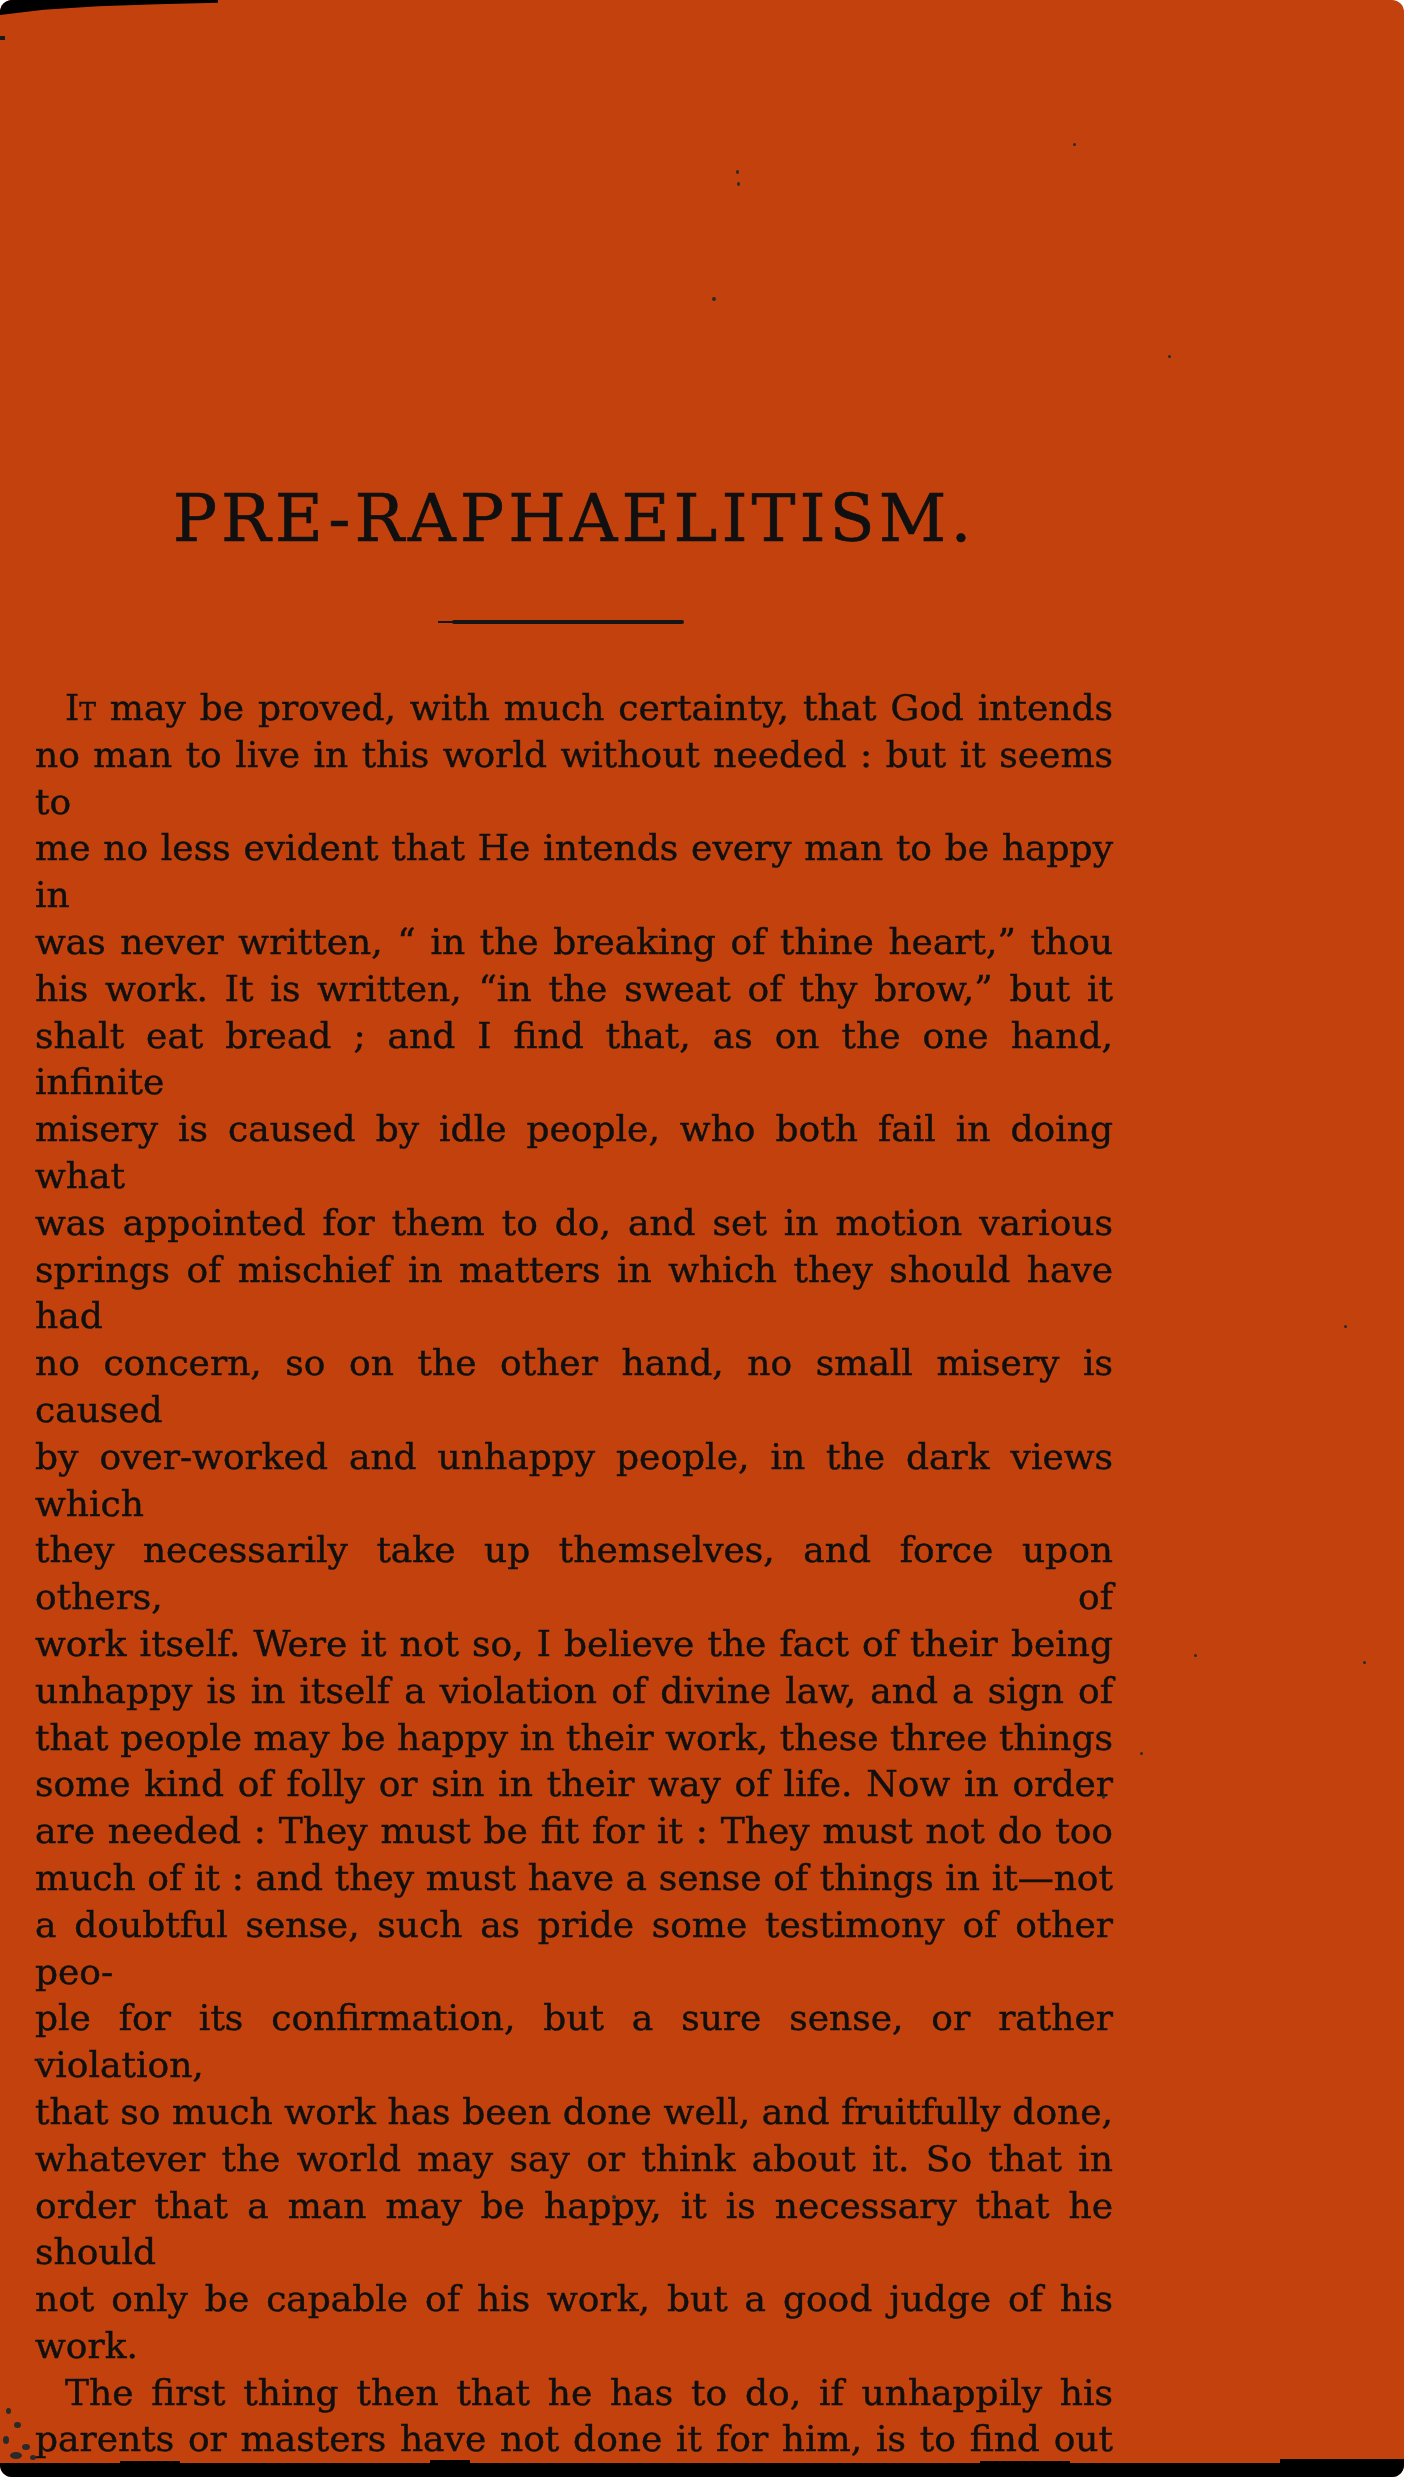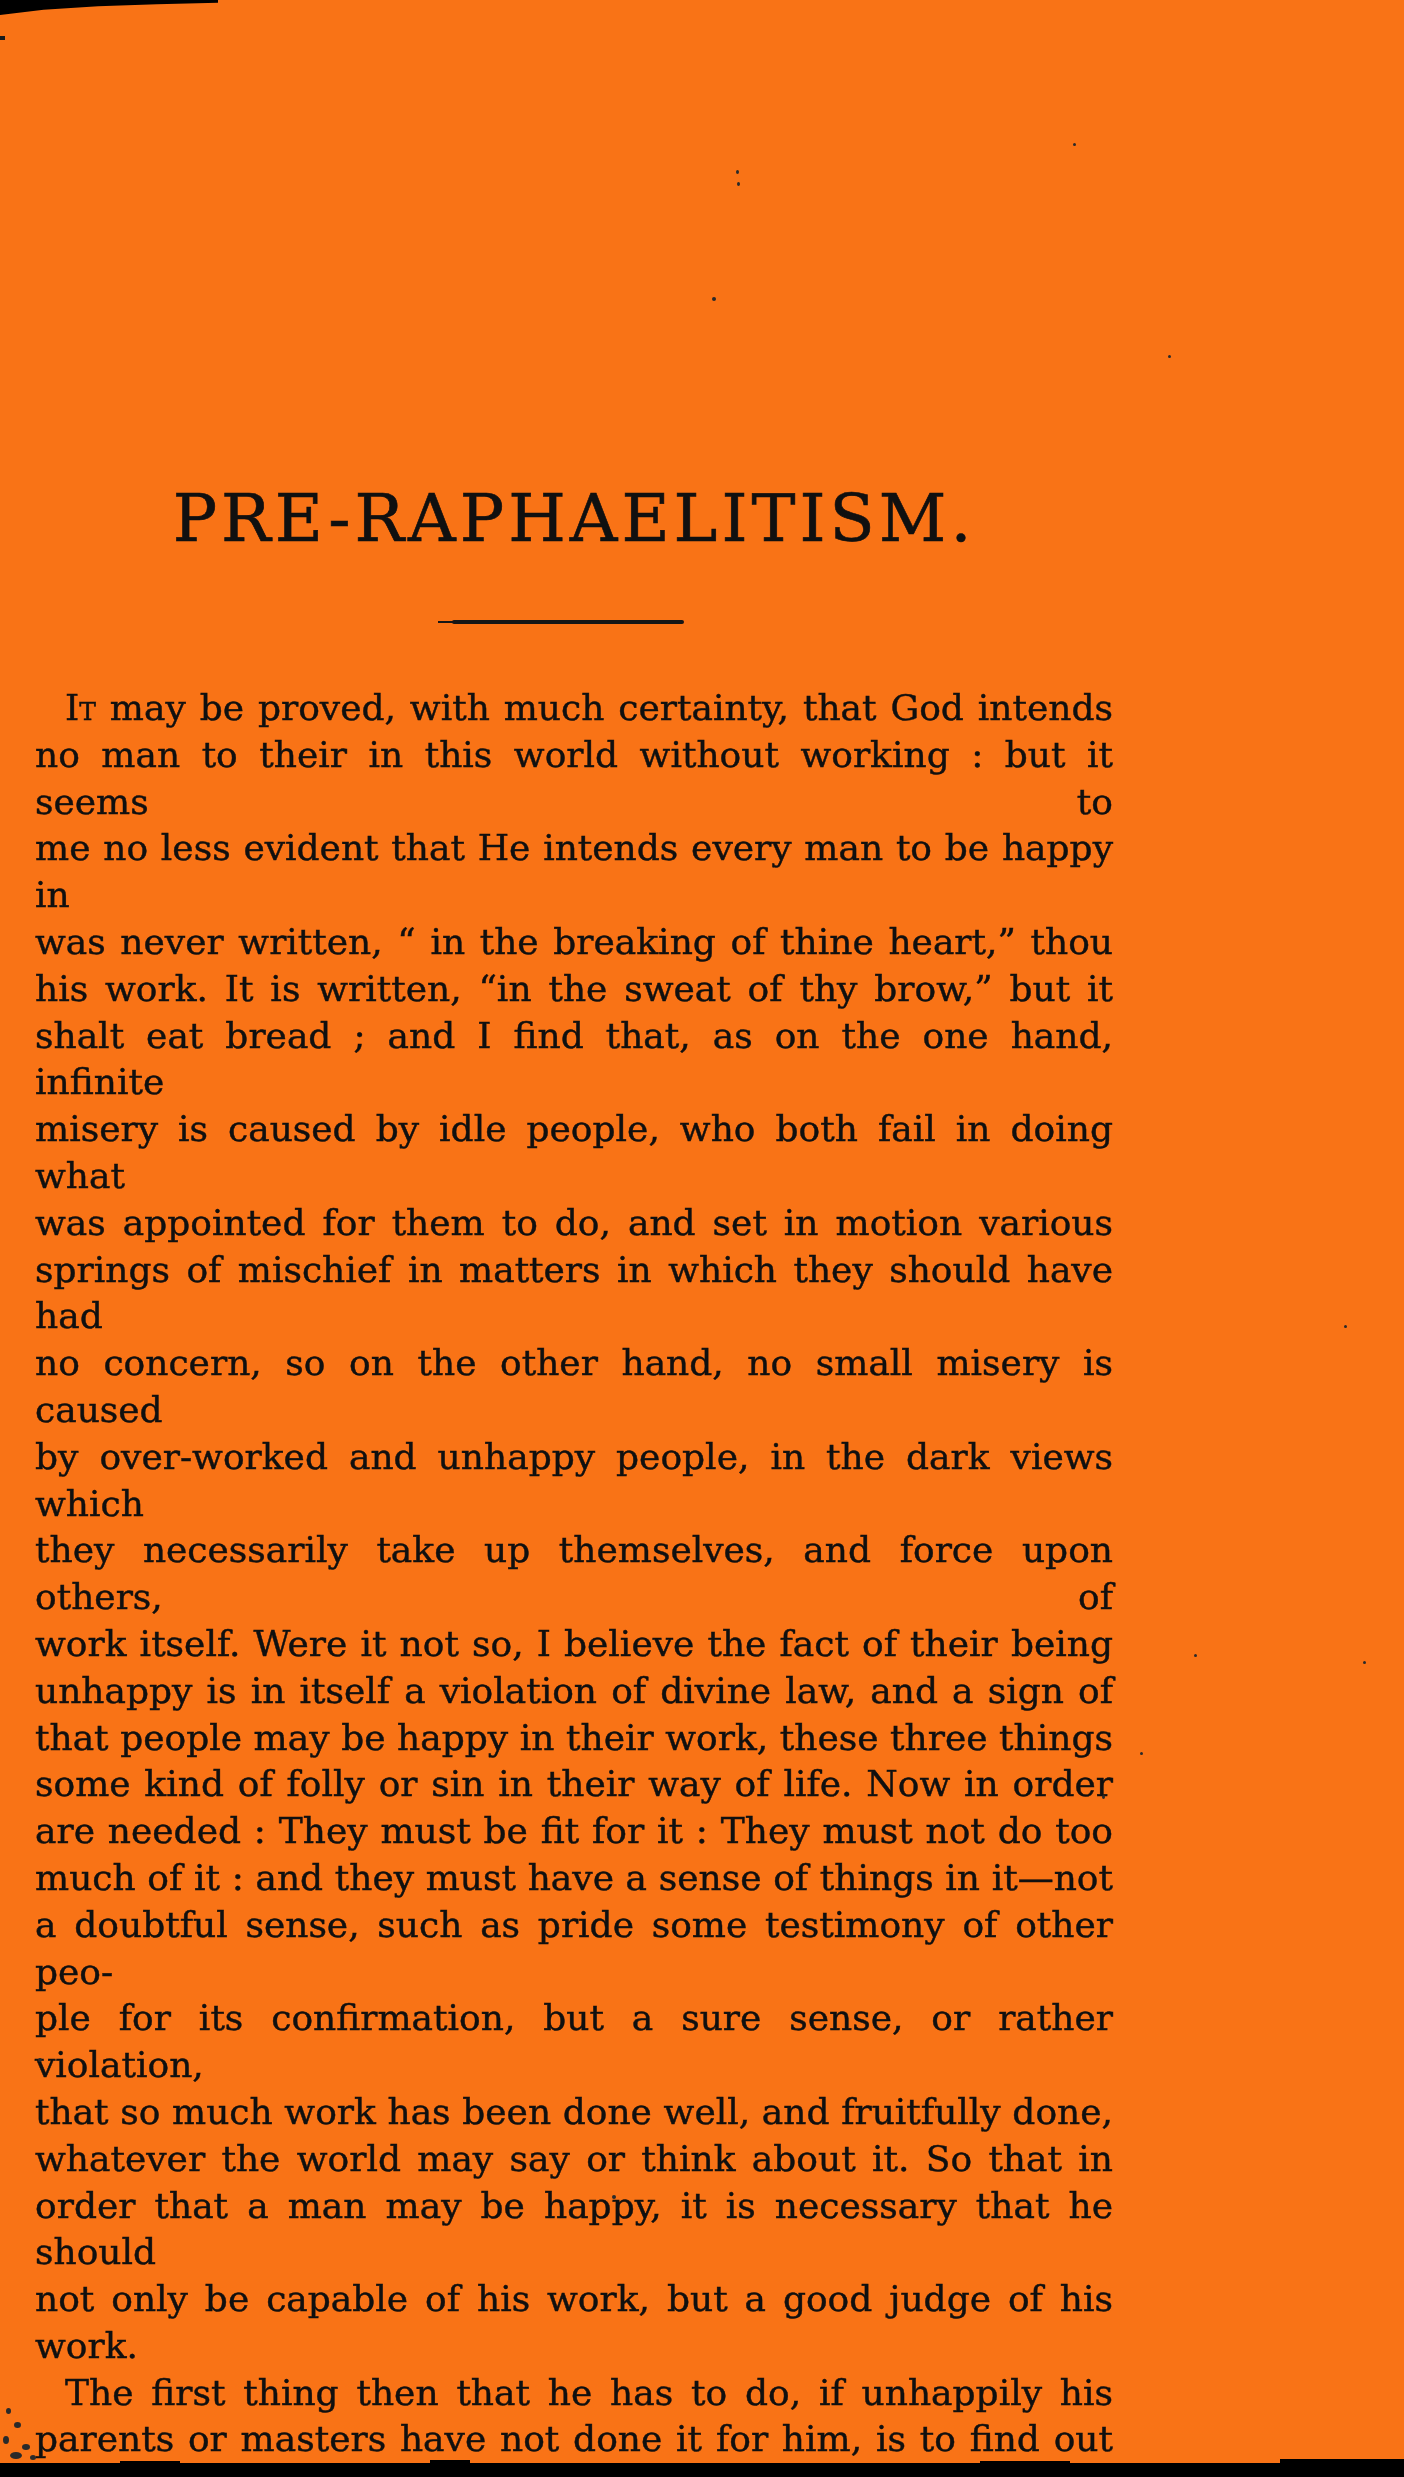--- a/index.html
+++ b/index.html
@@ -1,19 +1,19 @@
 <!DOCTYPE html>
 <html><head>
 <meta charset="utf-8">
 <style>
   html,body{margin:0;padding:0;}
   body{width:1404px;height:2477px;overflow:hidden;background:#ffffff;}
   .page{
-    position:relative;width:1404px;height:2477px;background:#f97316;overflow:hidden;
-    font-family:"DejaVu Serif","Liberation Serif",serif;color:#101010;
+    position:relative;width:1404px;height:2477px;background:#c2410c;overflow:hidden;
+    font-family:"DejaVu Serif","Liberation Serif",serif;color:#101010;border-radius:12px;
   }
   .title{
     position:absolute;top:486px;left:35px;width:1078px;margin:0;
     text-align:center;font-size:66px;font-weight:400;letter-spacing:4px;line-height:1;
     -webkit-text-stroke:0.6px #101010;white-space:nowrap;
   }
   .rule{
     position:absolute;top:620px;left:452px;width:232px;height:4px;background:#161616;
     border-radius:2px;
   }
@@ -68,21 +68,21 @@
   <div class="smudge-top"></div>
   <div class="edge-tick"></div>
 
   <h1 class="title">PRE-RAPHAELITISM.</h1>
 
   <div class="rule"></div>
 
   <div class="textbody" id="textbody">
       <div class="para">
         <div class="line indent"><span class="sc">It</span> may be proved, with much certainty, that God intends</div>
-        <div class="line">no man to their in this world without working : but it seems to</div>
+        <div class="line">no man to live in this world without needed : but it seems to</div>
         <div class="line">me no less evident that He intends every man to be happy in</div>
         <div class="line">was never written, “ in the breaking of thine heart,” thou</div>
         <div class="line">his work.  It is written, “in the sweat of thy brow,” but it</div>
         <div class="line">shalt eat bread ; and I find that, as on the one hand, infinite</div>
         <div class="line">misery is caused by idle people, who both fail in doing what</div>
         <div class="line">was appointed for them to do, and set in motion various</div>
         <div class="line">springs of mischief in matters in which they should have had</div>
         <div class="line">no concern, so on the other hand, no small misery is caused</div>
         <div class="line">by over-worked and unhappy people, in the dark views which</div>
         <div class="line">they necessarily take up themselves, and force upon others, of</div>

